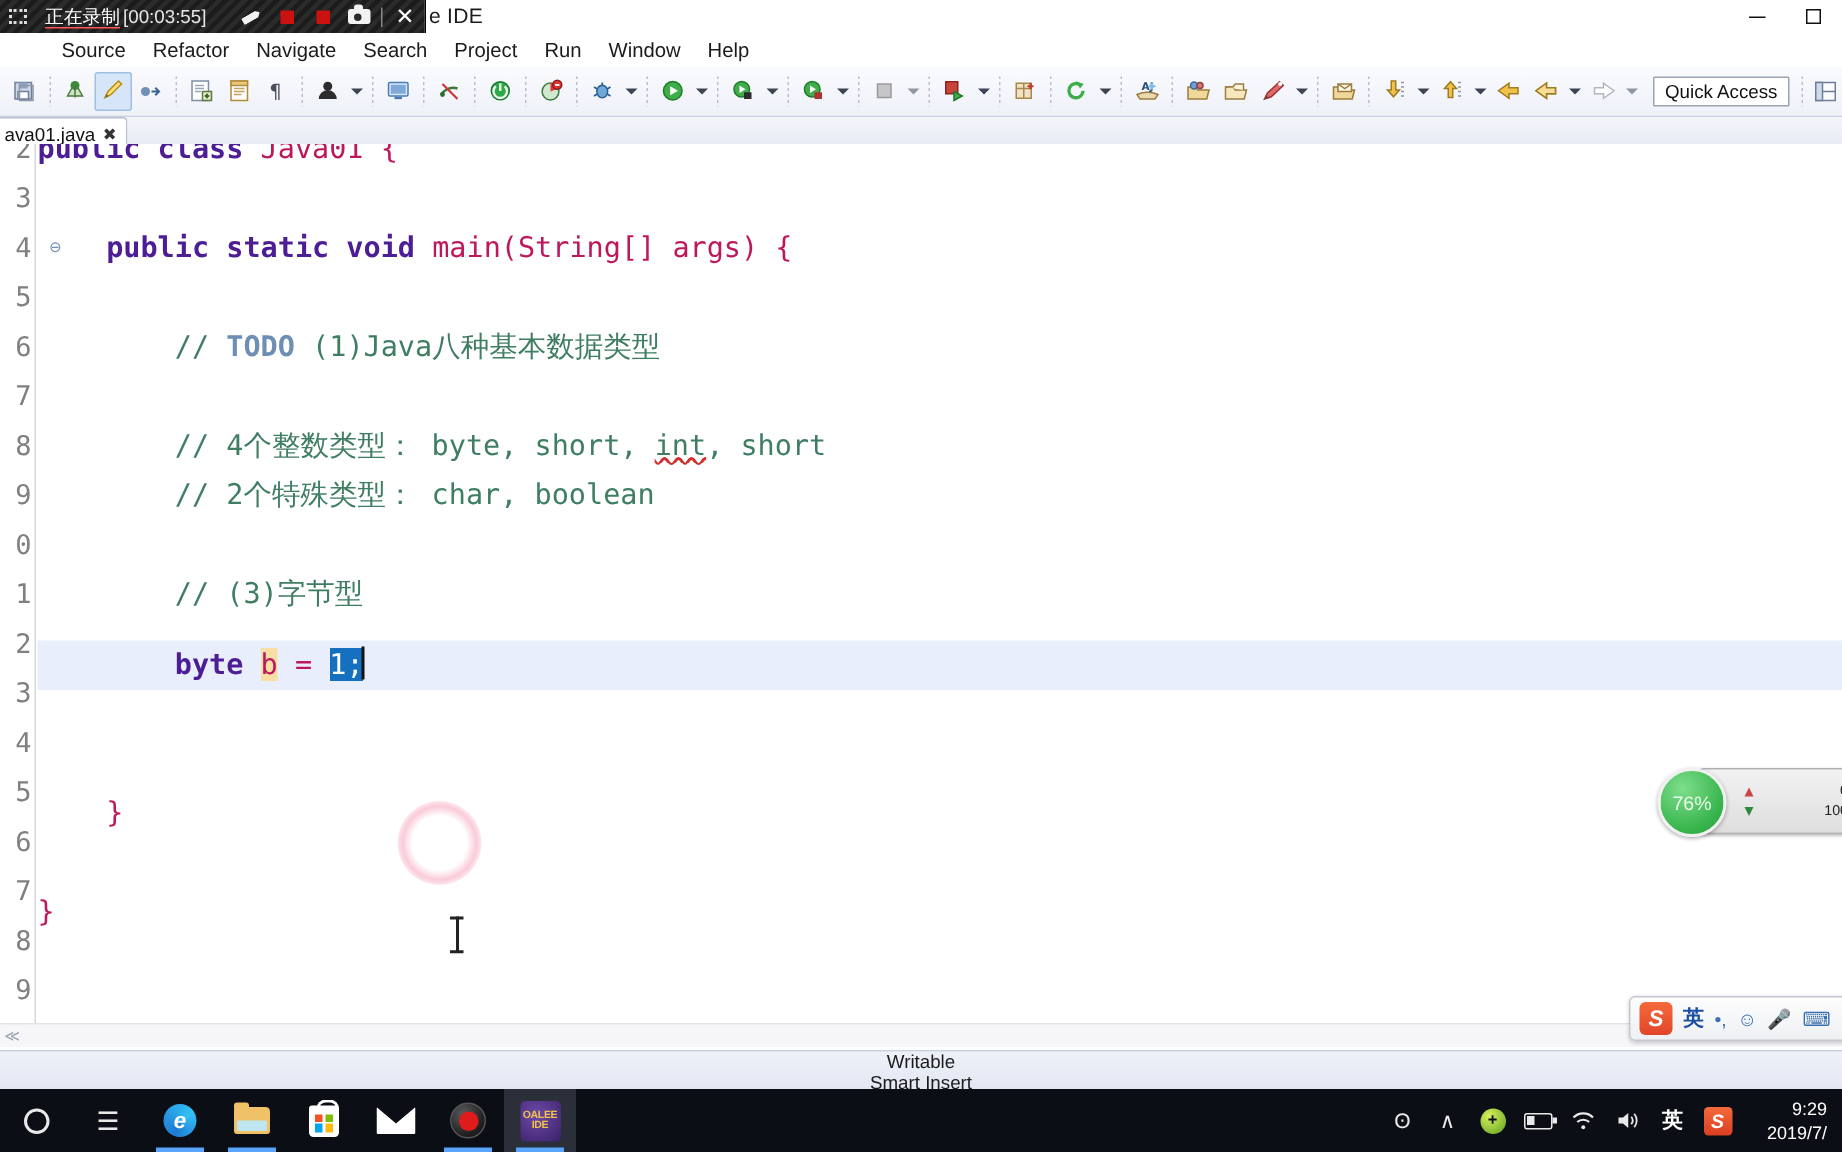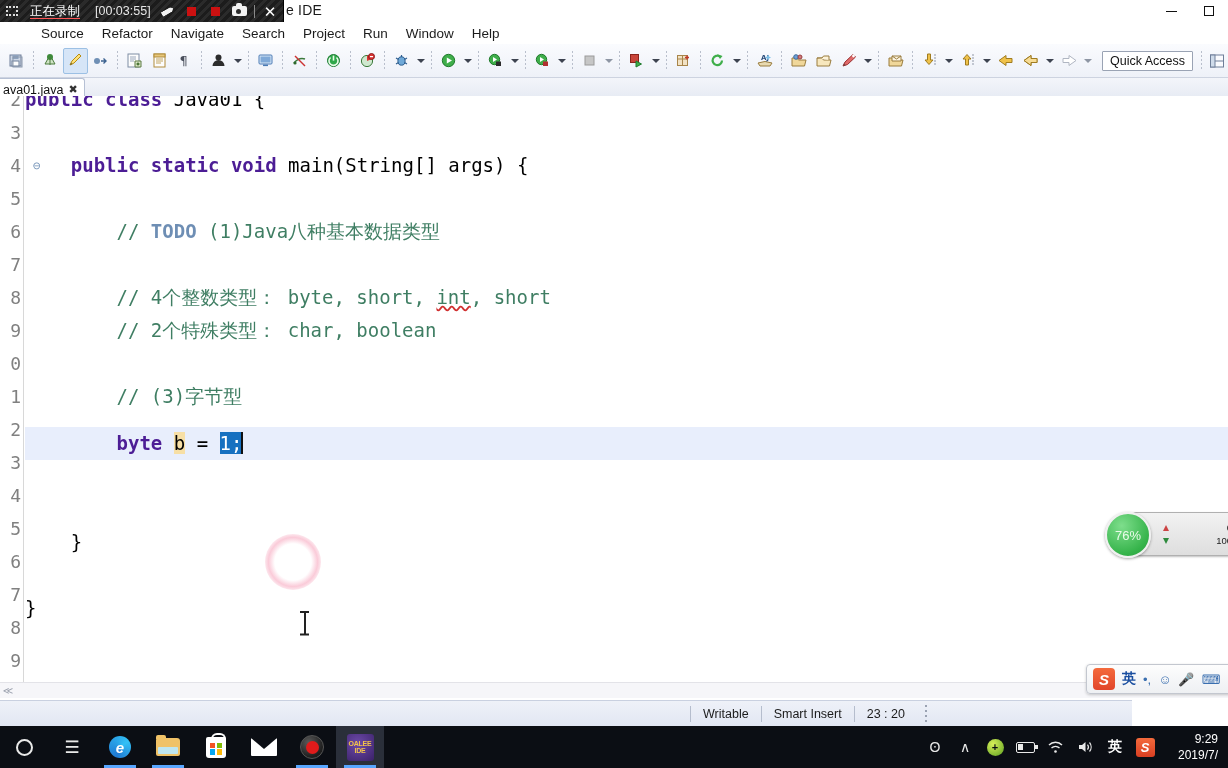--- a/index.html
+++ b/index.html
@@ -38,21 +38,21 @@
   }
   .rec-ico-frame {
     width: 24px; display:flex; align-items:center; justify-content:center;
   }
   .rec-frame-box {
     width: 12px; height: 10px;
     border: 2px dotted #dcdcdc;
   }
   .rec-label { color: #ffffff; font-size: 12.5px; margin-left: 6px; }
   .rec-label .cn { border-bottom: 1px solid #ff5555; padding-bottom: 0px; }
-  .rec-time { color: #e6e6e6; margin-left: 15px; font-size: 12.5px; }
+  .rec-time { color: #e6e6e6; margin-left: 2px; font-size: 12.5px; }
   .rec-tools { margin-left: auto; display:flex; align-items:center; gap: 2px; padding-right: 2px;}
   .rec-tool { width: 22px; height: 20px; display:flex; align-items:center; justify-content:center; }
   .pencil {
     width: 13px; height: 5px; background: #f2f2f2; transform: rotate(-30deg);
     border-radius: 1px;
     clip-path: polygon(0 0, 80% 0, 100% 50%, 80% 100%, 0 100%);
   }
   .sq-red { width: 9px; height: 9px; background: #cc1111; }
   .cam {
     width: 15px; height: 10px; background: #f2f2f2; border-radius: 2px; position: relative;
@@ -139,21 +139,21 @@
     color: #808080; font-family: "DejaVu Sans Mono", monospace; font-size: 18px;
     height: 33px; line-height: 33px;
   }
   .fold-mark {
     position: absolute; left: 24px; width: 12px; text-align: center;
     color: #777; font-size: 11px; height: 33px; line-height: 33px;
   }
   .kw { color: #4c1d95; font-weight: bold; }
   .cmt { color: #3f7e63; }
   .todo { color: #6e8eb4; font-weight: bold; }
-  .plain { color: #000000; }
+  .plain { color: #be185d; }
   .squig {
     text-decoration: underline wavy #d03030;
     text-decoration-skip-ink: none;
     margin-top: 48px;
   }
   .occ-hl { background: #f7dfa5; }
   .sel-hl { background: #1670c0; color: #ffffff; }
   .caret-bar {
     display: inline-block; width: 2px; height: 22px; background: #111;
     vertical-align: -4px; margin-left: -1px;
@@ -179,24 +179,24 @@
   
   .h-scroll {
     position: absolute; left: 0; top: 682px; width: 1228px; height: 16px;
     background: #f6f6f9; border-top: 1px solid #e3e3e8;
     display: flex; align-items: center;
   }
   .h-scroll-arrow { width: 16px; text-align:center; font-size: 10px; color: #9aa0ad; }
 
   
   .statusbar {
-    position: absolute; left: 0; top: 700px; width: 1132px; height: 26px;
+    position: absolute; left: 0; top: 700px; width: 1228px; height: 26px;
     background: linear-gradient(#eef1f8, #e2e7f3);
     border-top: 1px solid #c9d0e0;
-    display: flex; align-items: center; font-size: 12.5px; color: #1b1b1b;
+    display: flex; align-items: center; font-size: 12.5px; color: #1b1b1b; flex-direction: column;
   }
   .sb-cell { padding: 0 12px; height: 18px; display: flex; align-items: center; }
   .sb-sep { width: 1px; height: 16px; background: #b5bdcd; }
   .sb-dots {
     width: 18px; height: 18px;
     background: repeating-linear-gradient(#9aa2b2 0 2px, transparent 2px 5px);
     background-size: 2px 100%; background-repeat: no-repeat; background-position: center;
   }
 
   

